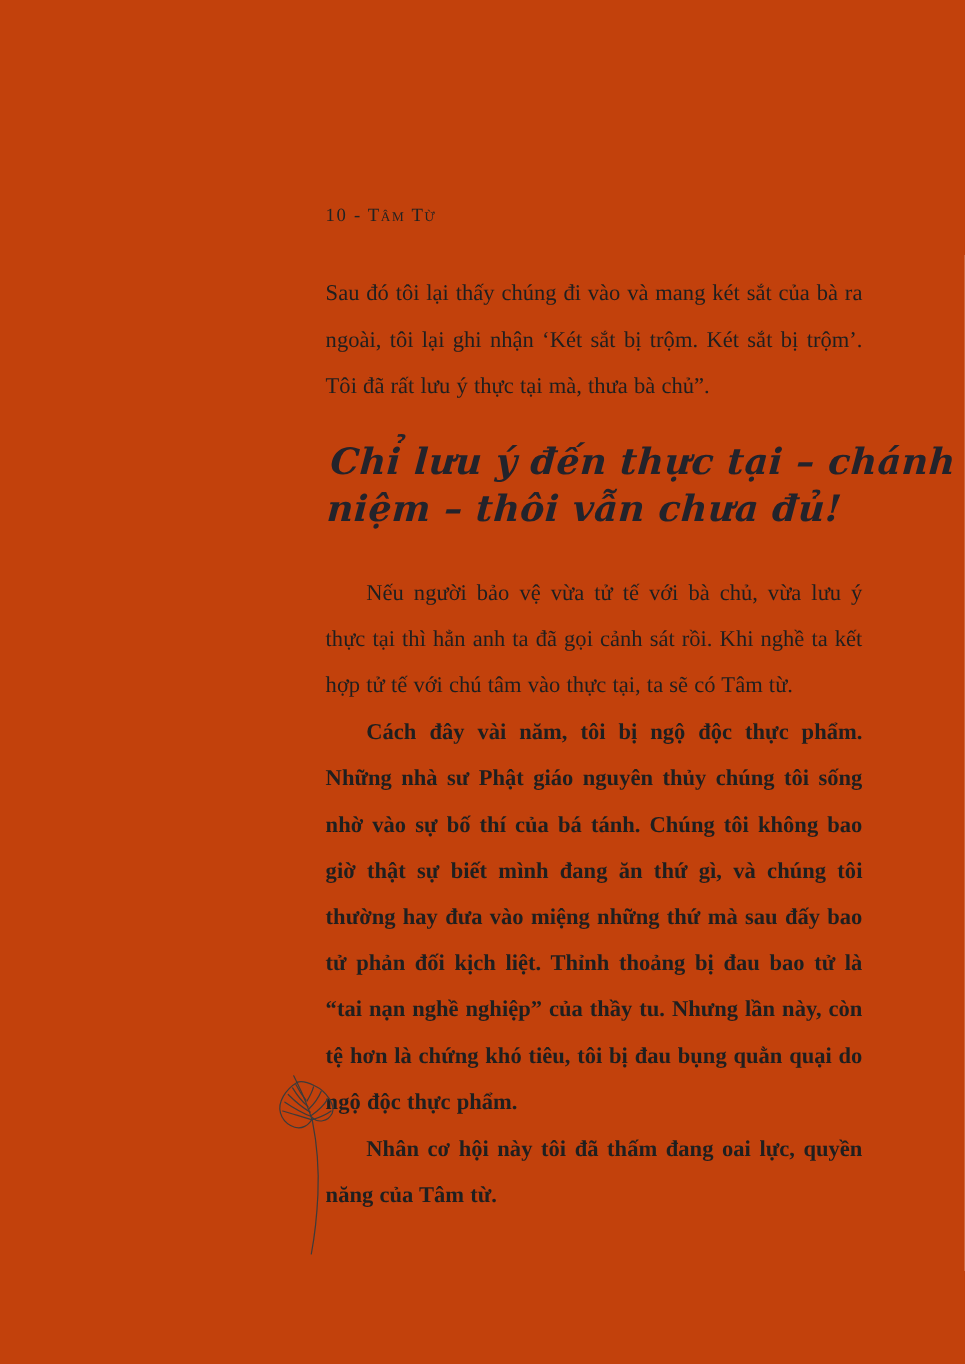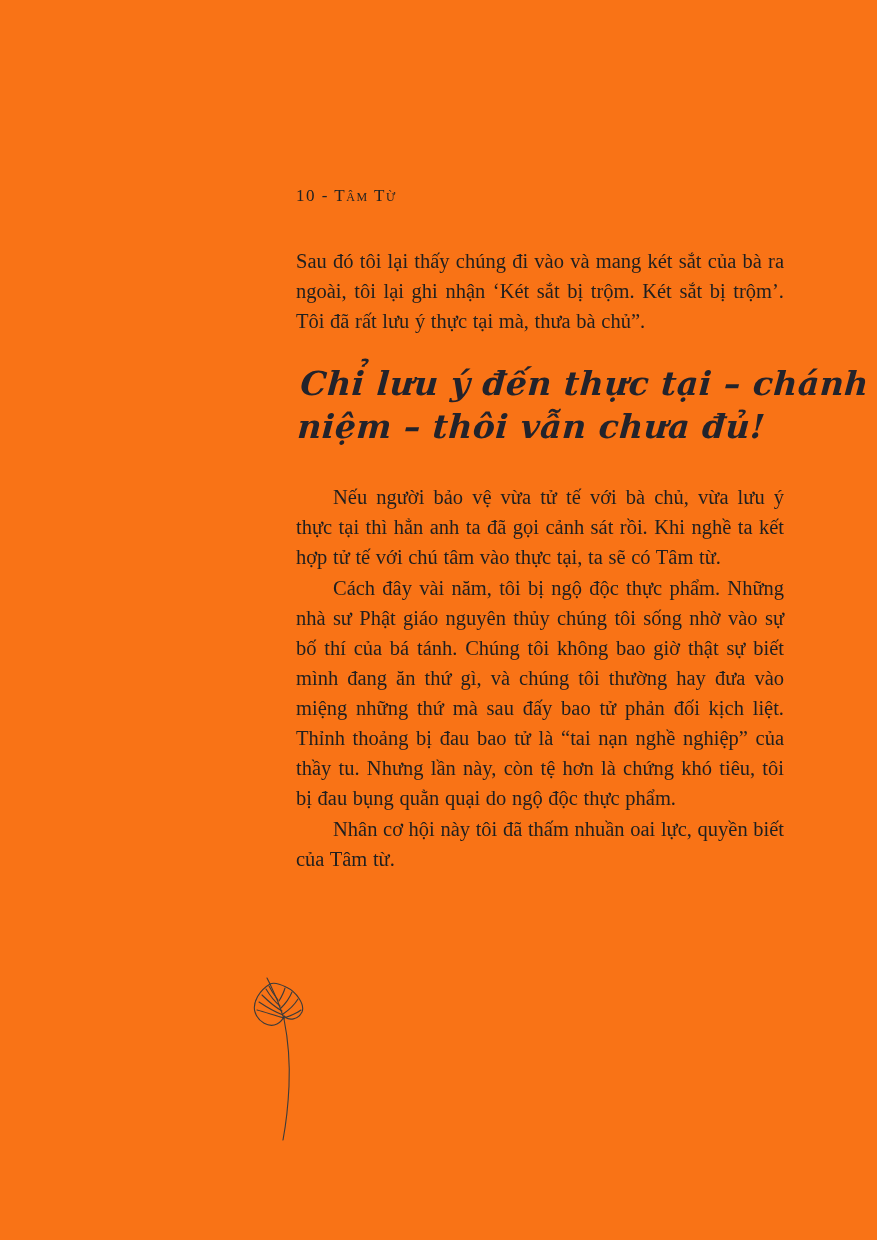--- a/index.html
+++ b/index.html
@@ -11,39 +11,39 @@
     height: 1240px;
     background: #ffffff;
     position: relative;
     overflow: hidden;
     font-family: "Liberation Serif", "DejaVu Serif", serif;
     color: #1f1f1f;
   }
   .page {
     position: absolute;
     inset: 0;
-    background: #f97316;
+    background: #c2410c;
   }
   .text-block {
     position: absolute;
     left: 296px;
     top: 186px;
     width: 488px;
   }
   .running-header {
     font-family: "Liberation Serif", "DejaVu Serif", serif;
     font-variant: small-caps;
     letter-spacing: 1.5px;
     font-size: 17px;
     color: #222222;
     margin: 0 0 40px 0;
   }
   .body-para {
     font-size: 20.5px;
-    line-height: 30px;
+    line-height: 42px;
     text-align: justify;
     margin: 0;
     color: #1f1f1f;
     word-spacing: 0.5px;
   }
   .body-para.indent {
     text-indent: 37px;
   }
   #para-1 { margin-bottom: 26px; }
   .section-heading {
@@ -54,21 +54,21 @@
     color: #23232b;
     letter-spacing: 0.5px;
     margin: 0 0 34px 0;
     transform: skewX(-4deg);
     transform-origin: left bottom;
   }
   .section-heading .h-line {
     display: block;
     white-space: nowrap;
   }
-  .para-gap { margin-top: 1px; }
+  .para-gap { margin-top: 1px; font-weight: bold; }
   .leaf-illustration {
     position: absolute;
     left: 247px;
     top: 974px;
     width: 64px;
     height: 172px;
   }
   .leaf-illustration svg {
     display: block;
     width: 100%;
@@ -88,21 +88,21 @@
 
     <h2 class="section-heading">
       <span class="h-line">Chỉ lưu ý đến thực tại – chánh</span>
       <span class="h-line">niệm – thôi vẫn chưa đủ!</span>
     </h2>
 
     <p class="body-para indent">Nếu người bảo vệ vừa tử tế với bà chủ, vừa lưu ý thực tại thì hẳn anh ta đã gọi cảnh sát rồi. Khi nghề ta kết hợp tử tế với chú tâm vào thực tại, ta sẽ có Tâm từ.</p>
 
     <p class="body-para indent para-gap">Cách đây vài năm, tôi bị ngộ độc thực phẩm. Những nhà sư Phật giáo nguyên thủy chúng tôi sống nhờ vào sự bố thí của bá tánh. Chúng tôi không bao giờ thật sự biết mình đang ăn thứ gì, và chúng tôi thường hay đưa vào miệng những thứ mà sau đấy bao tử phản đối kịch liệt. Thỉnh thoảng bị đau bao tử là “tai nạn nghề nghiệp” của thầy tu. Nhưng lần này, còn tệ hơn là chứng khó tiêu, tôi bị đau bụng quằn quại do ngộ độc thực phẩm.</p>
 
-    <p class="body-para indent para-gap">Nhân cơ hội này tôi đã thấm nhuần oai lực, quyền biết của Tâm từ.</p>
+    <p class="body-para indent para-gap">Nhân cơ hội này tôi đã thấm đang oai lực, quyền năng của Tâm từ.</p>
 
   </div>
 
   <div class="leaf-illustration">
     <svg viewBox="0 0 64 172" xmlns="http://www.w3.org/2000/svg" fill="none" stroke="#3b3b3b" stroke-width="1.1" stroke-linecap="round">
       <g>
 
         <path d="M20,4 L23,10"></path>
 
         <path d="M23,10 C13,16 5,28 8,38 C11,48 22,54 30,50 C34,48 36,45 37,42 C42,47 51,46 55,38 C58,31 50,18 39,13 C33,10 27,8 23,10 Z"></path>

